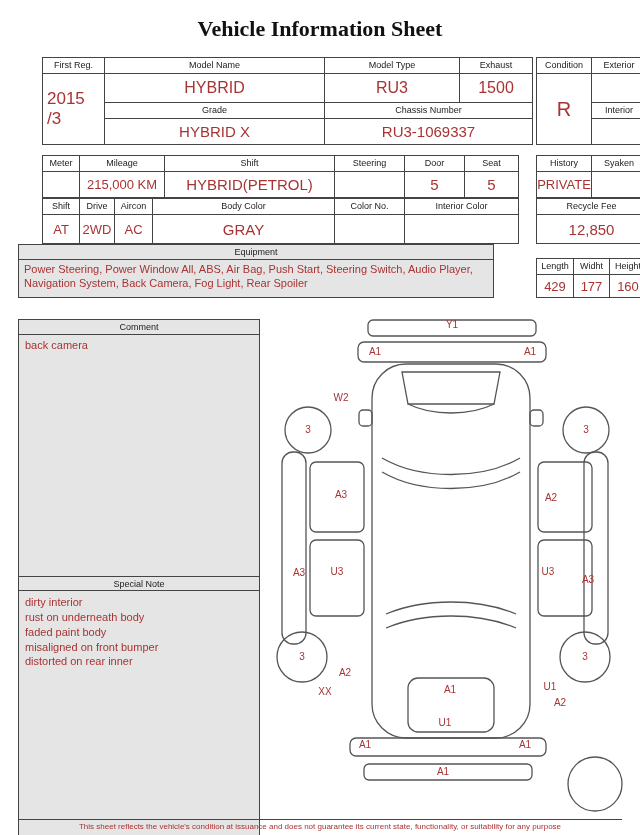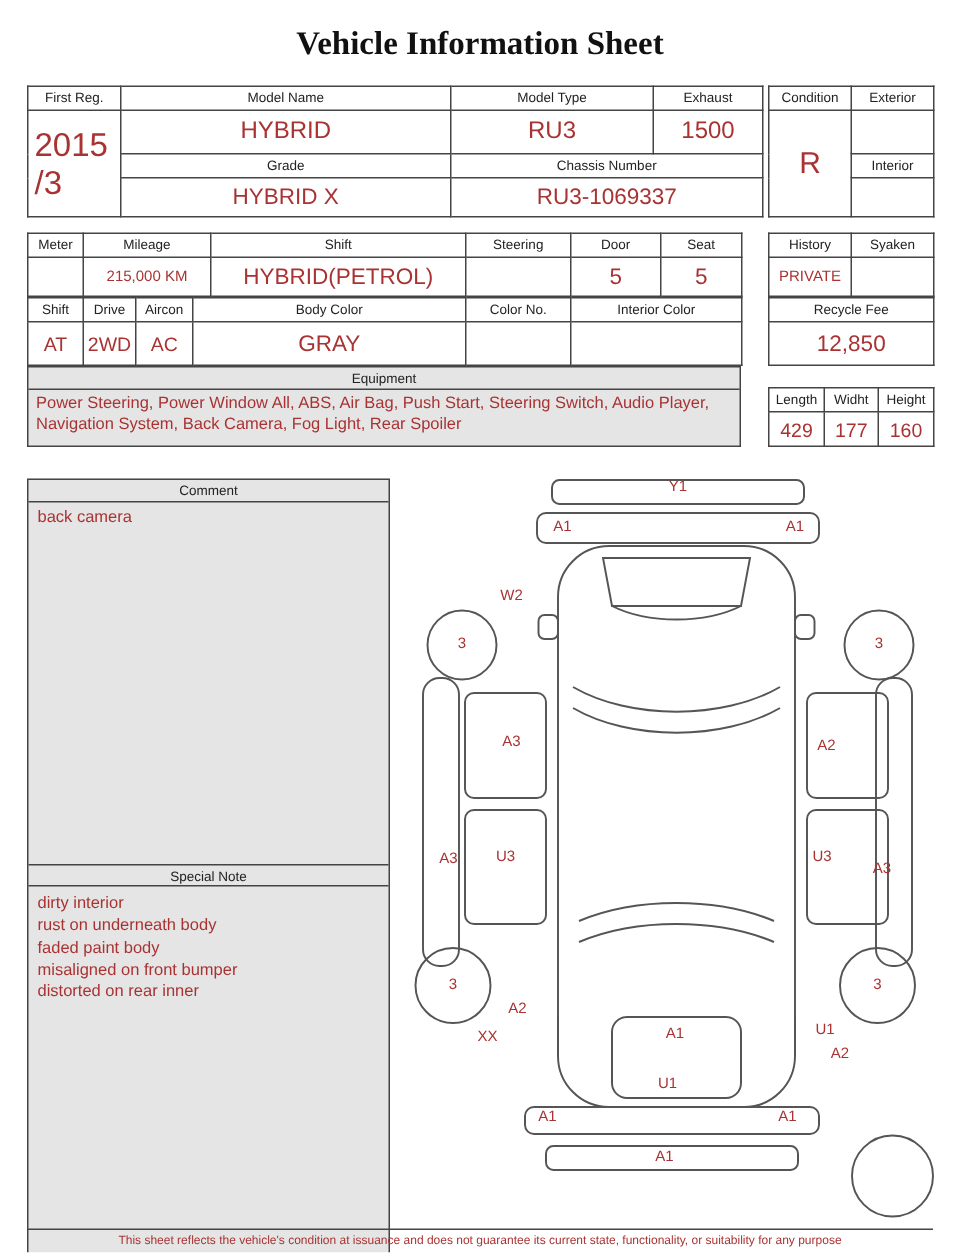--- a/index.html
+++ b/index.html
@@ -7,26 +7,26 @@
   html,body{ background:#fff; }
   .sheet{
     position:relative; width:640px; height:835px; background:#fff;
     font-family:"Liberation Sans", sans-serif; color:#111; overflow:hidden;
   }
   .abs{ position:absolute; }
   .title{
     position:absolute; top:16px; left:0; width:640px; text-align:center;
     font-family:"Liberation Serif", serif; font-size:22px; font-weight:600; color:#111;
   }
-  table.t{ border-collapse:collapse; table-layout:fixed; width:100%; }
+  table.t{ border-collapse:collapse; table-layout:fixed; width:100%;margin-left:24px; }
   .t td{ border:1px solid var(--line); text-align:center; vertical-align:middle; overflow:hidden; }
   .lbl{ font-size:9px; color:#222; height:16px; line-height:1.1; }
   .val{ color:var(--accent); }
-  .v10{ font-size:10px; } .v11{ font-size:11px; } .v13{ font-size:13px; }
-  .v15{ font-size:15px; } .v16{ font-size:16px; } .v17{ font-size:22px; line-height:1.15; }
+  .v10{ font-size:13px; } .v11{ font-size:11px; } .v13{ font-size:13px; }
+  .v15{ font-size:15px; } .v16{ font-size:16px; } .v17{ font-size:17px; line-height:1.15; }
   .v20{ font-size:20px; }
   .ta-l{ text-align:left !important; padding-left:4px; }
   .pre{ white-space:pre-line; }
   .boxed{ border:1px solid var(--line); background:#e5e5e5; }
   .box-head{ font-size:9px; color:#222; text-align:center; height:15px; line-height:15px; border-bottom:1px solid var(--line); }
   .eq-body{ text-align:left; padding:2px 5px; line-height:1.3; }
   .comment-body{ text-align:left; padding:4px 6px; height:241px; }
   .note-head{ border-top:1px solid var(--line); }
   .note-body{ text-align:left; padding:4px 6px; line-height:1.35; }
   .footer{

